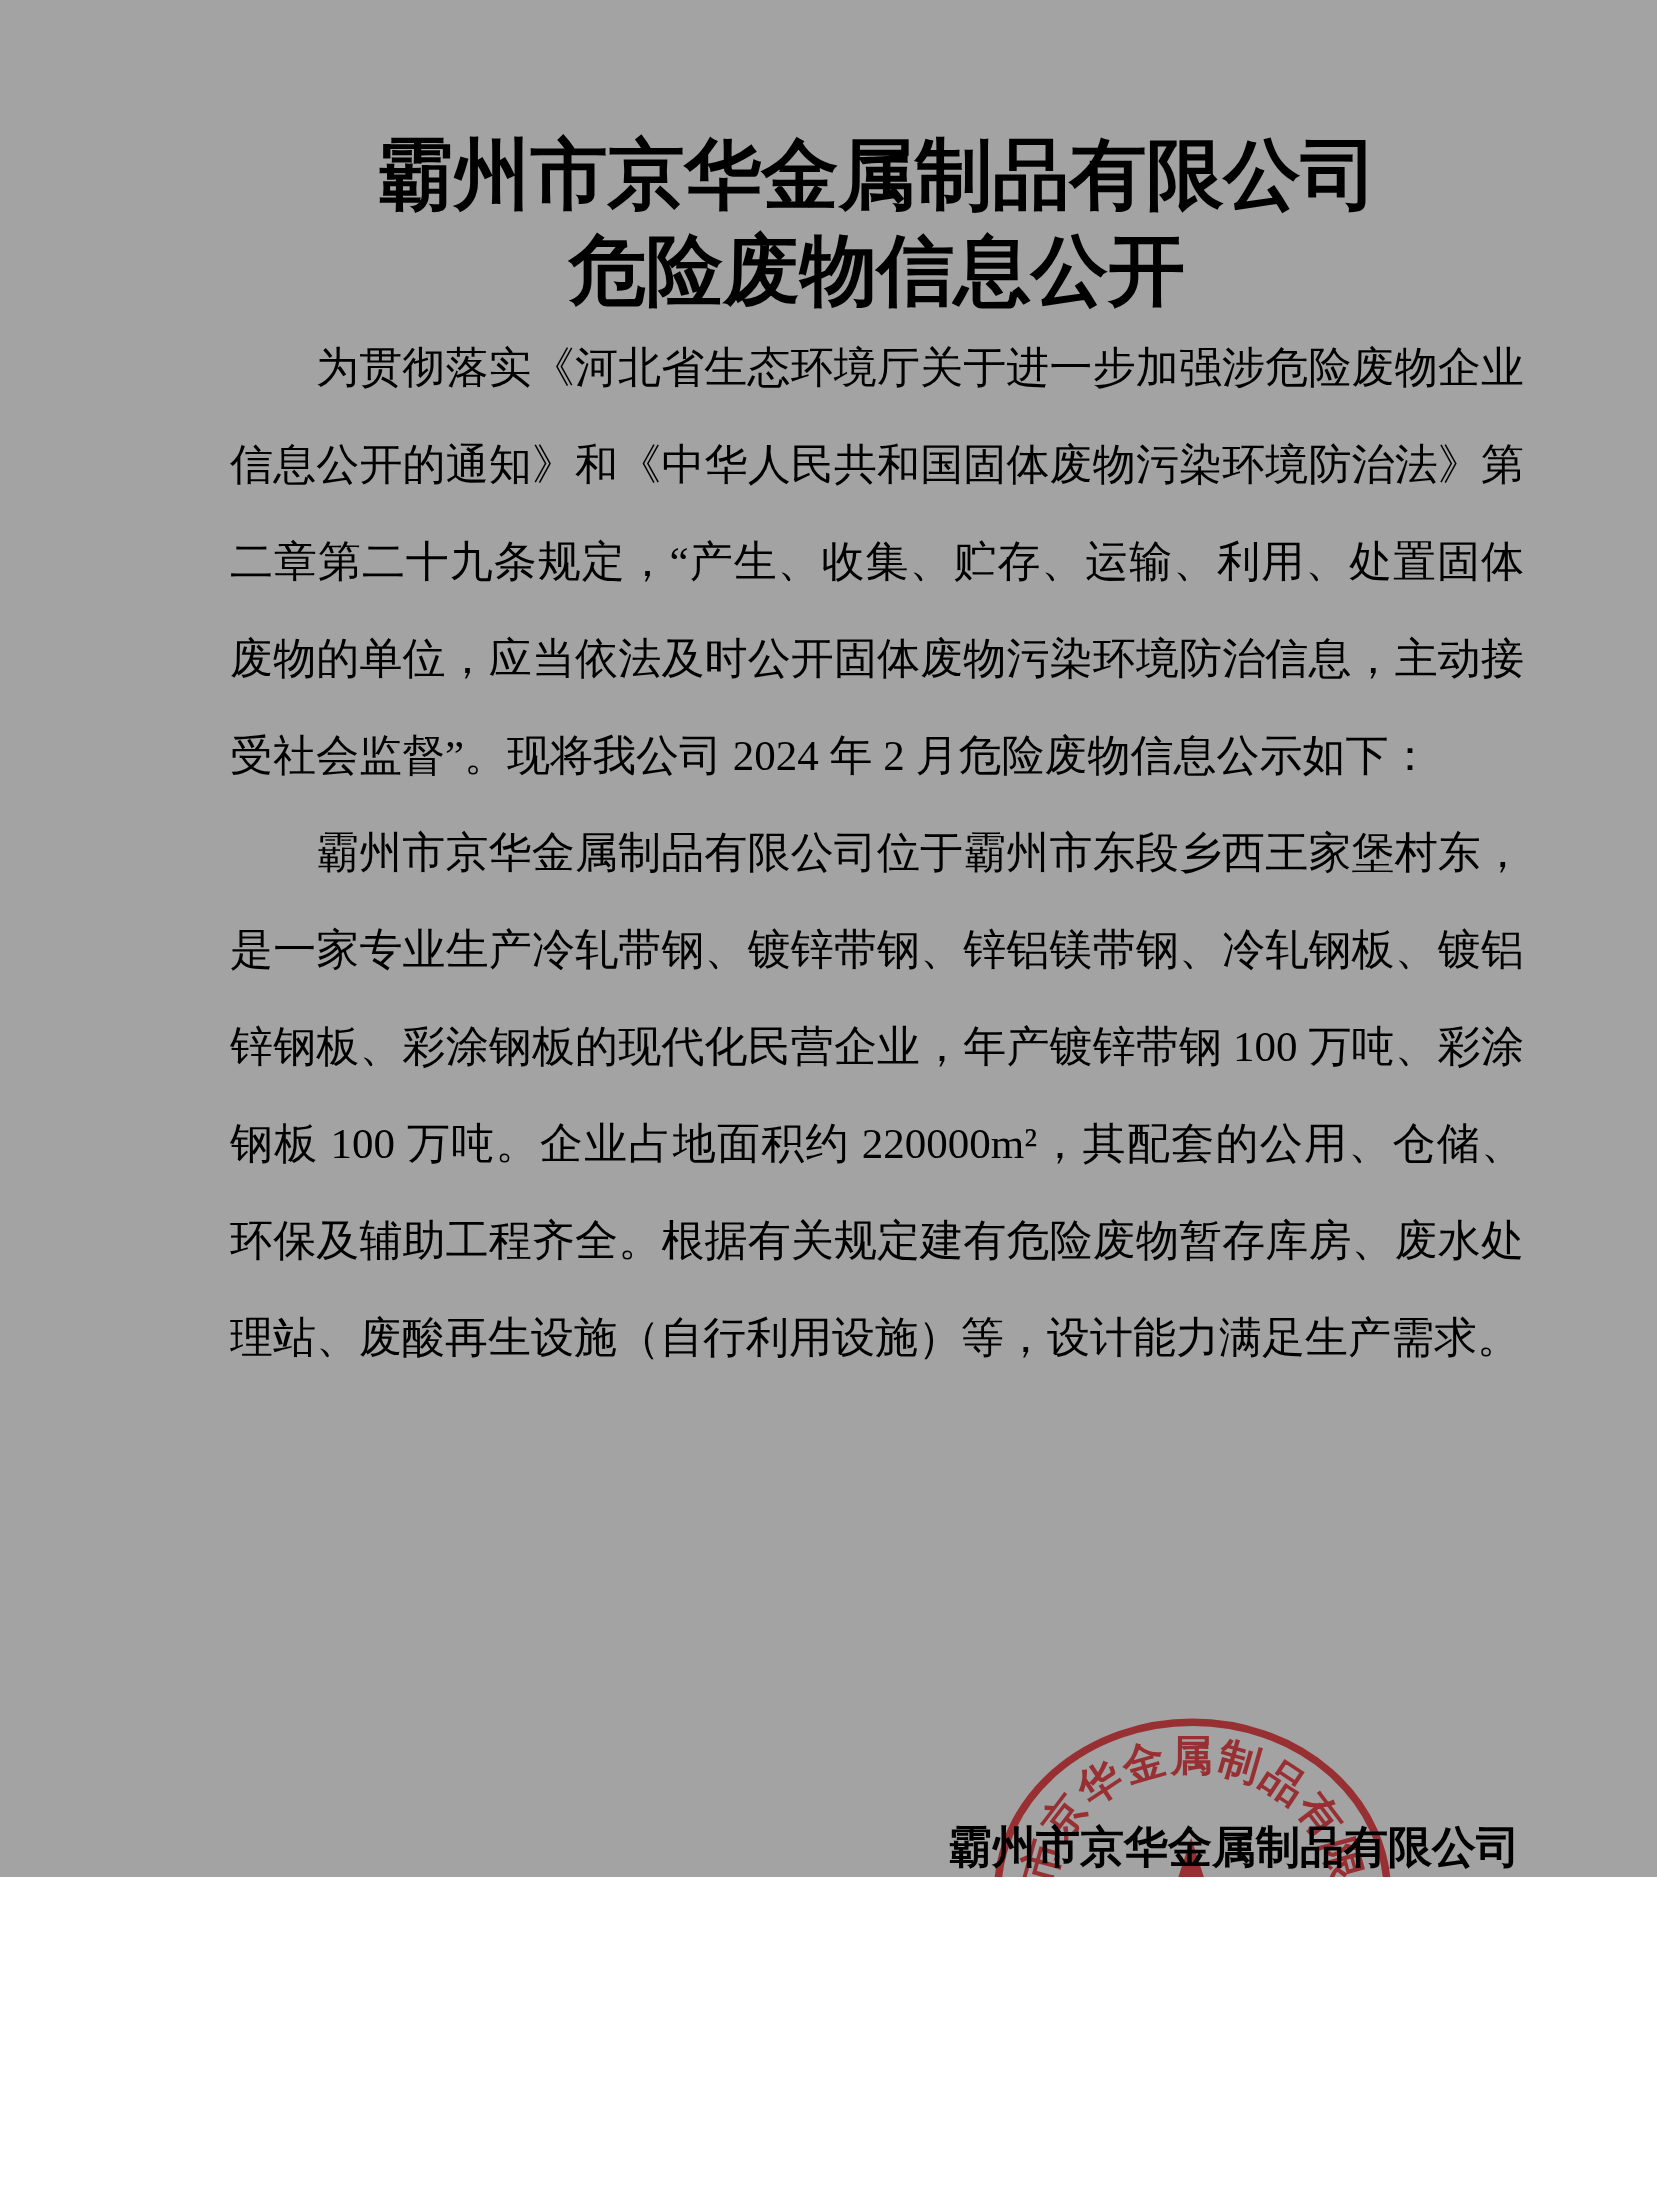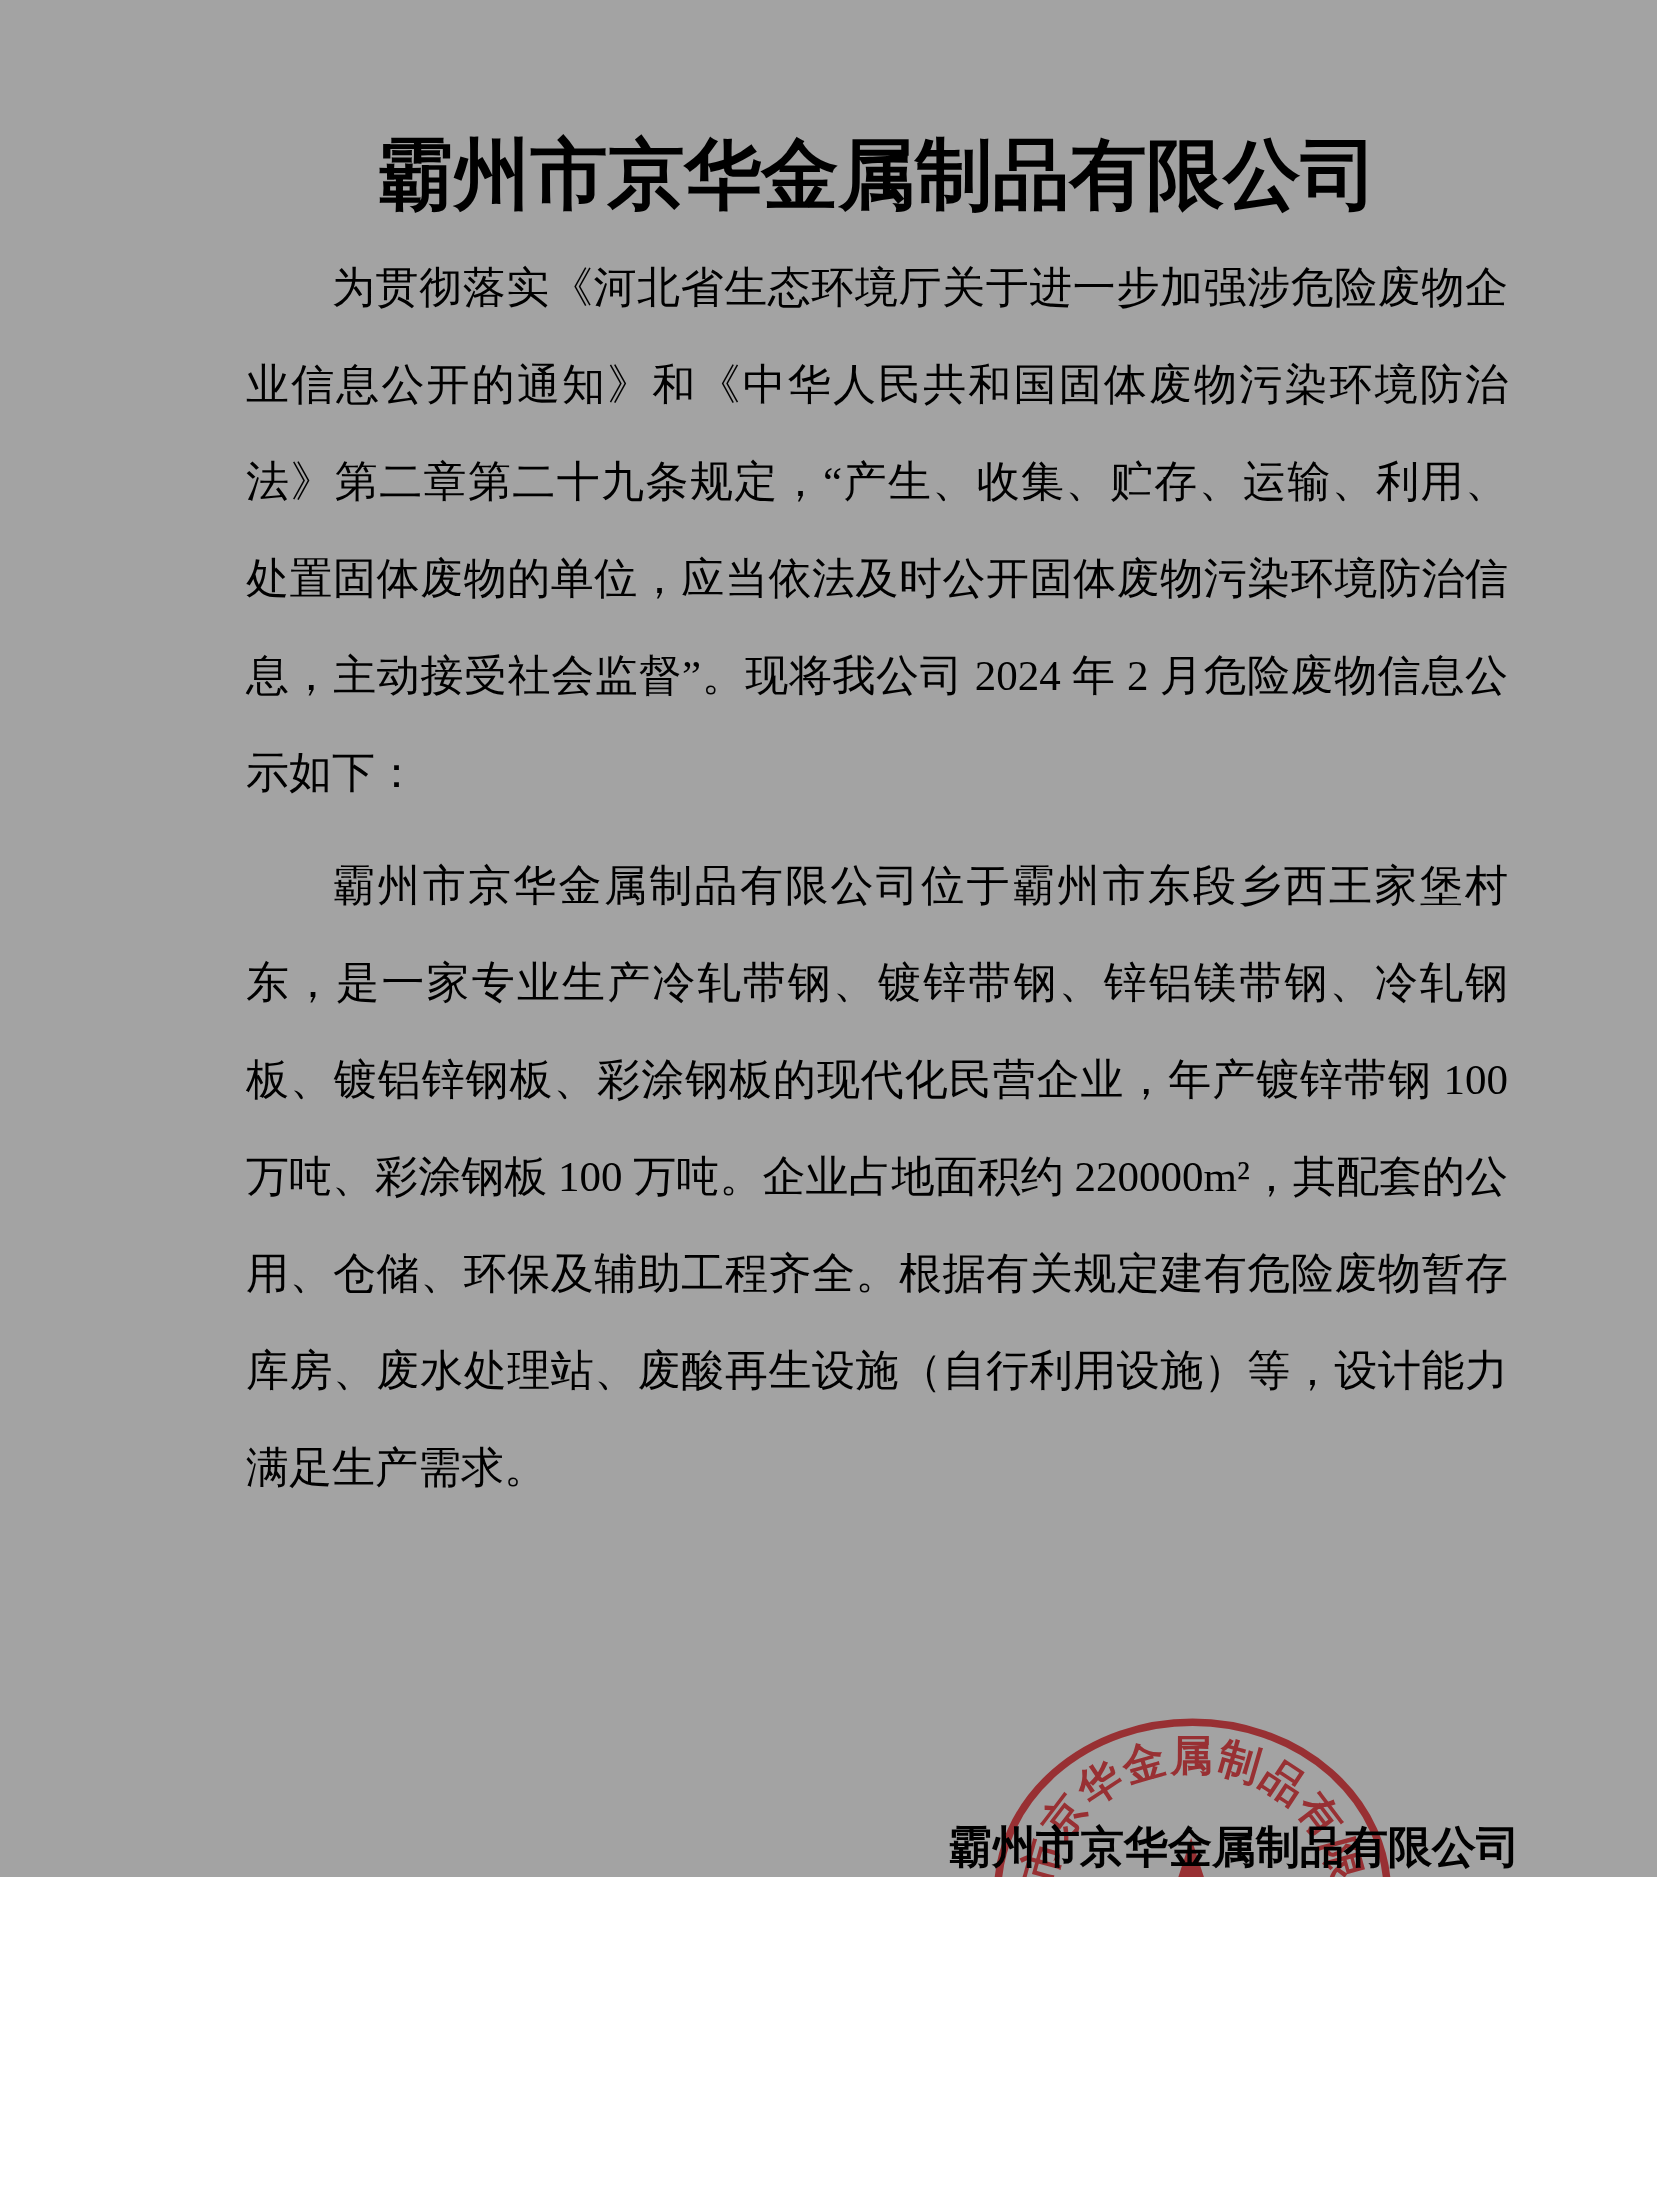--- a/index.html
+++ b/index.html
@@ -18,21 +18,21 @@
   }
   .doc-title {
     margin: 0;
     text-align: center;
     font-size: 77px;
     line-height: 96px;
     font-weight: bold;
     white-space: nowrap;
   }
   .body-para {
-    margin: 16px;
+    margin: 0;
     font-size: 43px;
     line-height: 97px;
     text-align: justify;
     text-indent: 86px;
     letter-spacing: 0;
   }
   .signature-line {
     position: absolute;
     top: 1819px;
     right: 185px;
@@ -65,20 +65,21 @@
     letter-spacing: 3px;
   }
 </style>
 </head>
 <body>
 
 <div class="page">
 
   <div class="content">
     <h1 class="doc-title">霸州市京华金属制品有限公司</h1>
+    <h1 class="doc-title">危险废物信息公开</h1>
 
     <p class="body-para">为贯彻落实《河北省生态环境厅关于进一步加强涉危险废物企业信息公开的通知》和《中华人民共和国固体废物污染环境防治法》第二章第二十九条规定，“产生、收集、贮存、运输、利用、处置固体废物的单位，应当依法及时公开固体废物污染环境防治信息，主动接受社会监督”。现将我公司 2024 年 2 月危险废物信息公示如下：</p>
     <p class="body-para">霸州市京华金属制品有限公司位于霸州市东段乡西王家堡村东，是一家专业生产冷轧带钢、镀锌带钢、锌铝镁带钢、冷轧钢板、镀铝锌钢板、彩涂钢板的现代化民营企业，年产镀锌带钢 100 万吨、彩涂钢板 100 万吨。企业占地面积约 220000m²，其配套的公用、仓储、环保及辅助工程齐全。根据有关规定建有危险废物暂存库房、废水处理站、废酸再生设施（自行利用设施）等，设计能力满足生产需求。</p>
   </div>
 
   <div class="stamp">
     <svg width="413" height="365" viewBox="0 0 604 533" xmlns="http://www.w3.org/2000/svg">
       <ellipse cx="302" cy="266" rx="285" ry="250" fill="none" stroke-width="11" stroke="#ee4145"></ellipse>
       <polygon points="300,185 322.5,254.1 395.1,254.1 336.3,296.8 358.8,365.9 300,323.2 241.2,365.9 263.7,296.8 204.9,254.1 277.5,254.1" fill="#ee4145"></polygon>
       <path id="sealArc" d="M 134.1 369.3 A 205 180 0 1 1 469.9 369.3" fill="none" stroke="none"></path>

